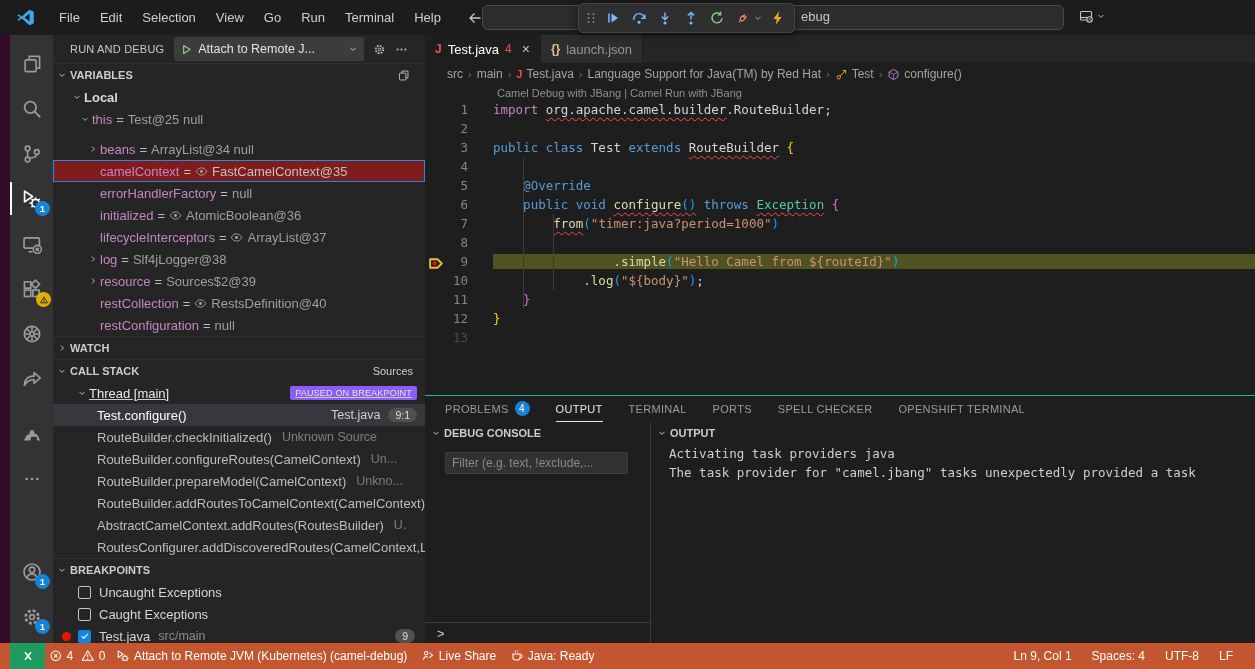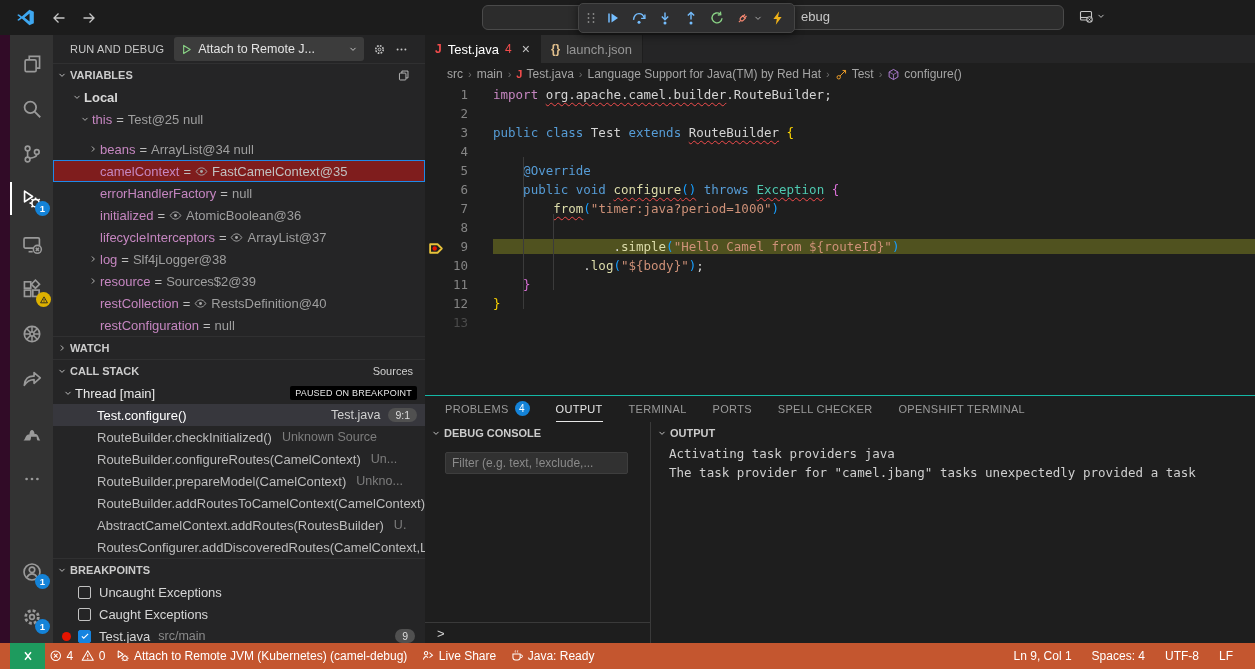--- a/index.html
+++ b/index.html
@@ -64,23 +64,23 @@
   .runningtxt{font-size:11px;color:#cfcfcf}
   .vrow{height:22px;flex:none;display:flex;align-items:center;white-space:nowrap;overflow:hidden;}
   .vrow .tw{width:14px;flex:none;color:#c5c5c5;display:inline-flex;justify-content:center}
   .vname{color:#c586c0;}
   .vname.plain{color:#d7d7d7;font-weight:bold;}
   .veq{color:#bdbdbd;margin:0 4px;}
   .vval{color:#9f9f9f;text-align:center;}
   .veye{color:#a8a8a8;margin-right:4px;}
   .vrow.sel{background:#7f1d1d;box-shadow:inset 0 0 0 1px #1f8ae8;}
   .vrow.sel .vval{color:#c0c0c0}
-  .threadrow{height:22px;flex:none;display:flex;align-items:center;padding-left:10px;}
+  .threadrow{height:22px;flex:none;display:flex;align-items:center;padding-left:24px;text-decoration:underline;}
   .threadrow .name{color:#e8e8e8;margin-left:2px}
-  .pausedbadge{margin-left:auto;margin-right:8px;background:#000000;color:#e6e6e6;font-size:9px;
+  .pausedbadge{margin-left:auto;margin-right:8px;background:#8b5cf6;color:#e6e6e6;font-size:9px;
                padding:2px 5px;border-radius:2px;letter-spacing:.2px;}
   .frow{height:22px;flex:none;display:flex;align-items:center;padding-left:44px;white-space:nowrap;overflow:hidden;}
   .frow .fname{color:#bdbdbd;}
   .frow .fsrc{color:#7d7d7d;margin-left:10px;font-size:12.5px;}
   .frow.sel{background:#37373d;}
   .frow.sel .fname{color:#fff;}
   .frow .fright{margin-left:auto;margin-right:8px;display:flex;align-items:center;gap:8px;}
   .frow .ffile{color:#d0d0d0;font-size:12.5px}
   .pill{background:#505050;color:#ddd;font-size:10.5px;padding:1px 7px;border-radius:9px;}
   .bprow{height:22px;flex:none;display:flex;align-items:center;padding-left:25px;gap:8px;position:relative;}
@@ -164,20 +164,30 @@
 <body>
 
 <div class="app">
 
   <div class="titlebar">
     <span class="ic logo">
       <svg viewBox="0 0 16 16">
           <path fill="#3ea7f0" d="M11.3 1.4L4.9 7.1 2.3 5.2 1 5.8l2.7 2.2L1 10.2l1.3.6 2.6-1.9 6.4 5.7 3.7-1.8V3.2zM11.4 4.6v6.8L7.2 8z"></path>
         </svg>
     </span>
+    <div class="menus" id="menus">
+        <span class="menu-item">File</span>
+        <span class="menu-item">Edit</span>
+        <span class="menu-item">Selection</span>
+        <span class="menu-item">View</span>
+        <span class="menu-item">Go</span>
+        <span class="menu-item">Run</span>
+        <span class="menu-item">Terminal</span>
+        <span class="menu-item">Help</span>
+      </div>
     <div class="navarrows">
       <span class="ic">
           <svg viewBox="0 0 16 16">
             <path d="M13.5 8H3M7.5 3.5L3 8l4.5 4.5" fill="none" stroke="currentColor" stroke-width="1.3"></path>
           </svg>
         </span>
       <span class="ic">
           <svg viewBox="0 0 16 16">
             <path d="M2.5 8H13M8.5 3.5L13 8l-4.5 4.5" fill="none" stroke="currentColor" stroke-width="1.3"></path>
           </svg>
@@ -706,20 +716,21 @@
             <span class="cmethod ic sm">
               <svg viewBox="0 0 16 16">
                 <path d="M8 1.8l5.4 3.1v6.2L8 14.2 2.6 11.1V4.9z" fill="none" stroke="currentColor" stroke-width="1.2"></path>
                 <path d="M8 8l5.4-3.1M8 8L2.6 4.9M8 8v6.2" fill="none" stroke="currentColor" stroke-width=".9"></path>
               </svg>
             </span>
             <span>configure()</span>
           </span>
         </div>
       <div class="codearea" id="code">
+        <div class="codelens">Camel Debug with JBang | Camel Run with JBang</div>
       <div class="cl"><span class="gut"><span class="lnum">1</span></span><span class="codetext"><span class="tk-pu">import </span><span class="tk-txt sq">org.apache.camel.builder</span><span class="tk-txt">.RouteBuilder;</span></span></div>
           <div class="cl"><span class="gut"><span class="lnum">2</span></span><span class="codetext"></span></div>
           <div class="cl"><span class="gut"><span class="lnum">3</span></span><span class="codetext"><span class="tk-kw">public class </span><span class="tk-txt">Test </span><span class="tk-kw">extends </span><span class="tk-txt sq">RouteBuilder</span><span class="tk-txt"> </span><span class="tk-b1">{</span></span></div>
           <div class="cl"><span class="gut"><span class="lnum">4</span></span><span class="codetext"></span></div>
           <div class="cl"><span class="gut"><span class="lnum">5</span></span><span class="codetext"><span class="tk-txt">    </span><span class="tk-ann">@Override</span></span></div>
           <div class="cl"><span class="gut"><span class="lnum">6</span></span><span class="codetext"><span class="tk-txt">    </span><span class="tk-kw">public void </span><span class="tk-fn sq">configure</span><span class="tk-b3 sq">()</span><span class="tk-kw"> throws </span><span class="tk-type sq">Exception</span><span class="tk-txt"> </span><span class="tk-b2">{</span></span></div>
           <div class="cl"><span class="gut"><span class="lnum">7</span></span><span class="codetext"><span class="tk-txt">        </span><span class="tk-fn sq">from</span><span class="tk-b3">(</span><span class="tk-str">"timer:java?period=1000"</span><span class="tk-b3">)</span></span></div>
           <div class="cl"><span class="gut"><span class="lnum">8</span></span></div>
           <div class="cl cur"><span class="gut"><span class="gicon"><svg viewBox="0 0 16 16">
                   <path d="M2 4h7l4 4-4 4H2z" fill="none" stroke="#e8c23a" stroke-width="1.7" stroke-linejoin="round"></path>

